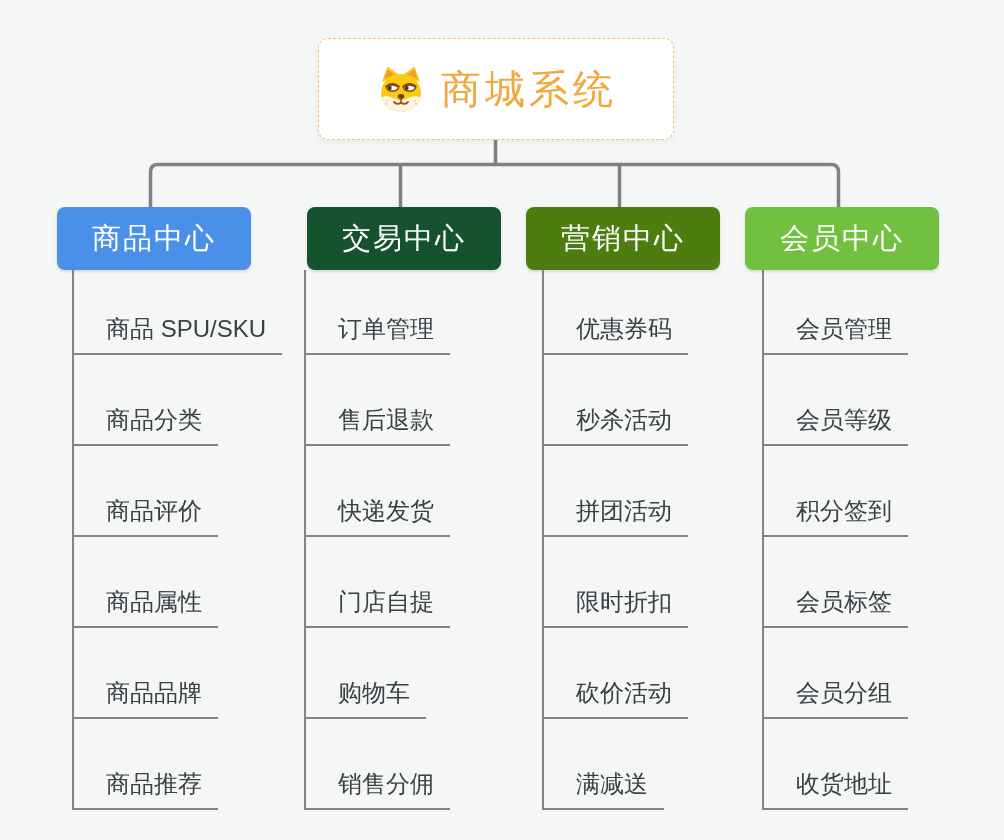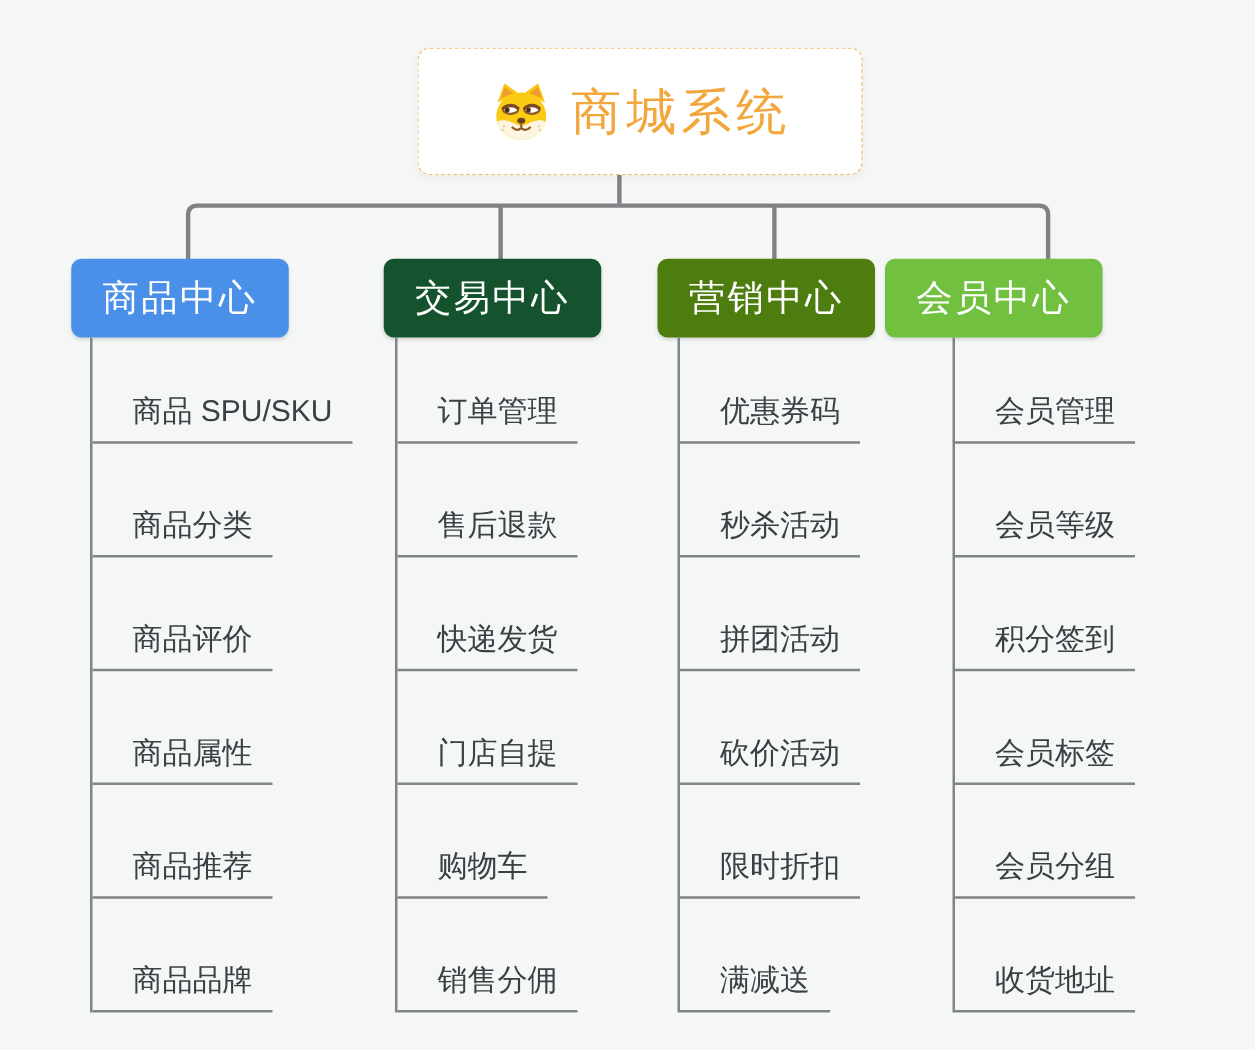--- a/index.html
+++ b/index.html
@@ -10,50 +10,50 @@
     overflow:hidden;
   }
   .canvas{position:relative;width:1004px;height:840px;}
 
   
   .connectors{position:absolute;left:0;top:0;width:1004px;height:840px;}
   .connector{fill:none;stroke:#7f8184;stroke-width:3.5;}
 
   
   .root-node{
-    position:absolute;left:334px;top:38px;width:356px;height:102px;
+    position:absolute;left:318px;top:38px;width:356px;height:102px;
     background:#ffffff;
     border:1px dashed #f0c06a;
     border-radius:10px;
     box-shadow:0 2px 6px rgba(0,0,0,0.05);
     display:flex;align-items:center;justify-content:center;gap:14px;
     box-sizing:border-box;
   }
   .root-title{
     font-size:40px;letter-spacing:4px;font-weight:400;
     white-space:nowrap;
   }
   .dog{width:52px;height:48px;flex:0 0 auto;}
 
   
   .branch{
-    position:absolute;top:207px;width:174px;height:63px;
+    position:absolute;top:207px;width:194px;height:63px;
     border-radius:8px;
     box-shadow:0 2px 3px rgba(0,0,0,0.12);
     display:flex;align-items:center;justify-content:center;
   }
   .branch .branch-label{color:#ffffff;font-size:29px;letter-spacing:2px;white-space:nowrap;}
-  .b0{left:57px;} .b1{left:307px;} .b2{left:526px;} .b3{left:708px;}
+  .b0{left:57px;} .b1{left:307px;} .b2{left:526px;} .b3{left:745px;}
 
   
   .col{
     position:absolute;top:270px;margin:0;padding:0;list-style:none;
     border-left:2px solid #808387;
   }
-  .c0{left:72px;} .c1{left:316px;} .c2{left:542px;} .c3{left:762px;}
+  .c0{left:72px;} .c1{left:304px;} .c2{left:542px;} .c3{left:762px;}
   .col li{height:91px;display:flex;align-items:flex-end;}
   .col li:first-child{height:85px;}
   .leaf{
     display:inline-block;
     padding:0 16px 8px 32px;
     border-bottom:2px solid #808387;
     font-size:24px;color:#3b4045;white-space:nowrap;
   }
 </style>
 </head>
@@ -118,25 +118,25 @@
     <li>
         <span class="leaf">商品分类</span>
       </li>
     <li>
         <span class="leaf">商品评价</span>
       </li>
     <li>
         <span class="leaf">商品属性</span>
       </li>
     <li>
+        <span class="leaf">商品品牌</span>
+      </li>
+    <li>
         <span class="leaf">商品推荐</span>
       </li>
-    <li>
-        <span class="leaf">商品品牌</span>
-      </li>
   </ul>
 
   <ul class="col c1">
     <li>
         <span class="leaf">订单管理</span>
       </li>
     <li>
         <span class="leaf">售后退款</span>
       </li>
     <li>
@@ -157,26 +157,26 @@
     <li>
         <span class="leaf">优惠券码</span>
       </li>
     <li>
         <span class="leaf">秒杀活动</span>
       </li>
     <li>
         <span class="leaf">拼团活动</span>
       </li>
     <li>
+        <span class="leaf">限时折扣</span>
+      </li>
+    <li>
         <span class="leaf">砍价活动</span>
       </li>
     <li>
-        <span class="leaf">限时折扣</span>
-      </li>
-    <li>
         <span class="leaf">满减送</span>
       </li>
   </ul>
 
   <ul class="col c3">
     <li>
         <span class="leaf">会员管理</span>
       </li>
     <li>
         <span class="leaf">会员等级</span>

